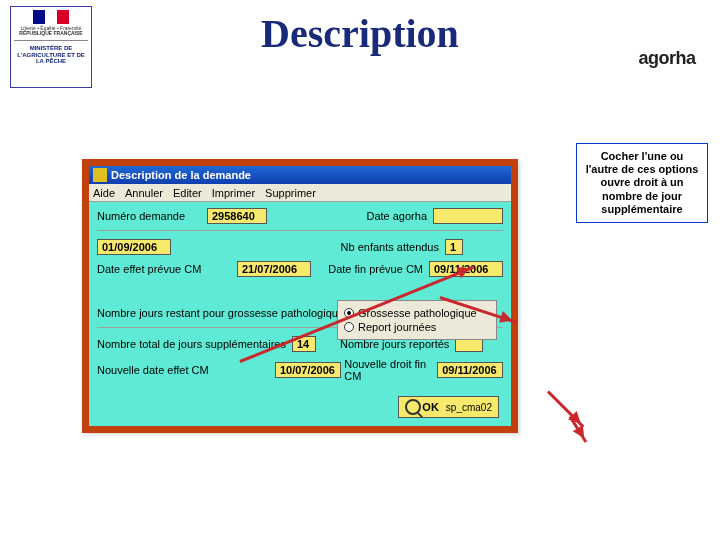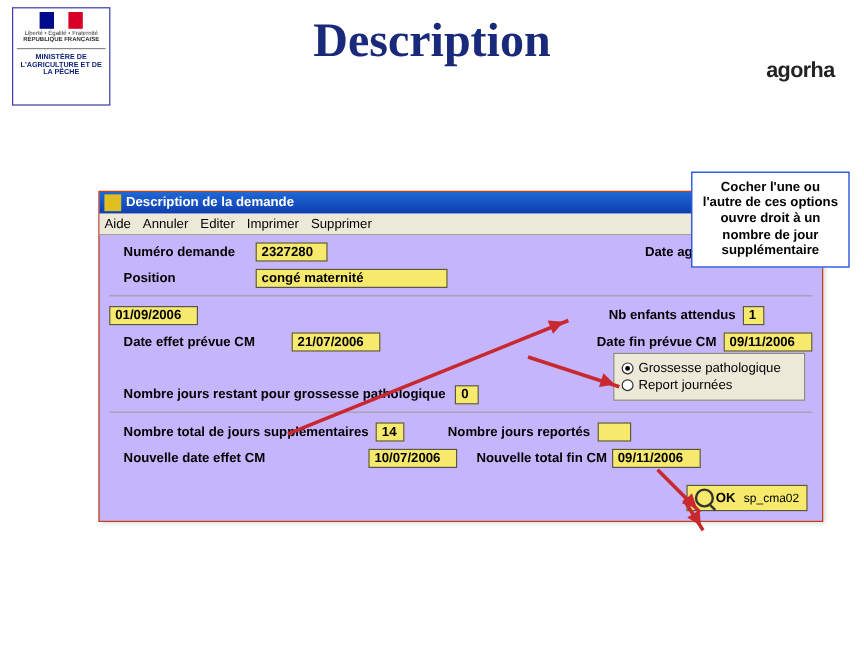--- a/index.html
+++ b/index.html
@@ -56,23 +56,23 @@
     width: 48px; height: 48px; top: 18px;
   }
   .agorha-logo .a1 { left: 2px; border-top-color: #6b9b2f; }
   .agorha-logo .a2 { left: 12px; border-top-color: #e8b800; }
   .agorha-logo .a3 { left: 22px; border-top-color: #d8201b; }
   .agorha-logo .txt { font-size: 18px; font-weight: bold; color: #222; letter-spacing: -0.5px; }
 
   
   .dialog {
     position: absolute; left: 82px; top: 159px;
-    width: 604px;
-    border: 1px solid #c2410c;
-    background: #c4b5fd;
+    width: 436px;
+    border: 7px solid #c2410c;
+    background: #5eead4;
     box-shadow: 2px 2px 4px rgba(0,0,0,0.15);
     font-size: 11px;
   }
   .dialog .titlebar {
     background: linear-gradient(180deg,#1f68d6,#0f3eae);
     color: #fff; height: 18px; line-height: 18px;
     padding: 0 4px; font-size: 11px; font-weight: bold;
     display: flex; align-items: center;
   }
   .dialog .titlebar .ticon {
@@ -80,21 +80,21 @@
     margin-right: 4px; display: inline-block;
   }
   .dialog .menubar {
     background: #ece9d8; border-bottom: 1px solid #a0a0a0;
     height: 18px; padding: 0 4px; font-size: 11px; color: #000;
     display: flex; gap: 10px; align-items: center;
   }
   .dialog .menubar span { cursor: default; }
   .dialog .content { padding: 6px 8px 4px 8px; }
   .row { display: flex; align-items: center; margin-bottom: 6px; }
-  .lbl { font-weight: bold; color: #000; margin-left: 12px; }
+  .lbl { font-weight: normal; color: #000; }
   .val {
     background: #f7e96b; border: 1px solid #555; height: 16px;
     padding: 0 4px; display: inline-flex; align-items: center;
     font-weight: bold; font-size: 11px; color: #000;
   }
   .sep-line {
     border: none; border-top: 1px solid #a0a0a0; margin: 4px 0 8px 0;
   }
 
   .radio-group {
@@ -187,28 +187,24 @@
     <span>Aide</span>
     <span>Annuler</span>
     <span>Editer</span>
     <span>Imprimer</span>
     <span>Supprimer</span>
   </div>
   <div class="content">
 
     <div class="row">
       <span class="lbl" style="width:110px">Numéro demande</span>
-      <span class="val" style="width:60px">2327280</span>
+      <span class="val" style="width:60px">2958640</span>
       <span style="flex:1"></span>
       <span class="lbl" style="margin-right:6px">Date agorha</span>
       <span class="val" style="width:70px"></span>
-    </div>
-    <div class="row">
-      <span class="lbl" style="width:110px">Position</span>
-      <span class="val" style="width:160px">congé maternité</span>
     </div>
 
     <hr class="sep-line">
 
     <div class="row">
       <span class="val" style="width:74px">01/09/2006</span>
       <span style="flex:1"></span>
       <span class="lbl" style="margin-right:6px">Nb enfants attendus</span>
       <span class="val" style="width:18px">1</span>
       <span style="width:40px"></span>
@@ -237,21 +233,21 @@
       <span style="width:24px"></span>
       <span class="lbl" style="margin-right:6px">Nombre jours reportés</span>
       <span class="val" style="width:28px"></span>
     </div>
 
     <div class="row">
       <span class="lbl" style="width:140px">Nouvelle date effet CM</span>
       <span style="width:64px;"></span>
       <span class="val" style="width:74px">10/07/2006</span>
       <span style="width:4px"></span>
-      <span class="lbl" style="margin-right:4px">Nouvelle total fin CM</span>
+      <span class="lbl" style="margin-right:4px">Nouvelle droit fin CM</span>
       <span class="val" style="width:74px">09/11/2006</span>
     </div>
 
     <div style="height:34px;"></div>
   </div>
 
   <div class="radio-group">
     <div class="r">
       <span class="rb sel"></span>
       <span>Grossesse pathologique</span>

